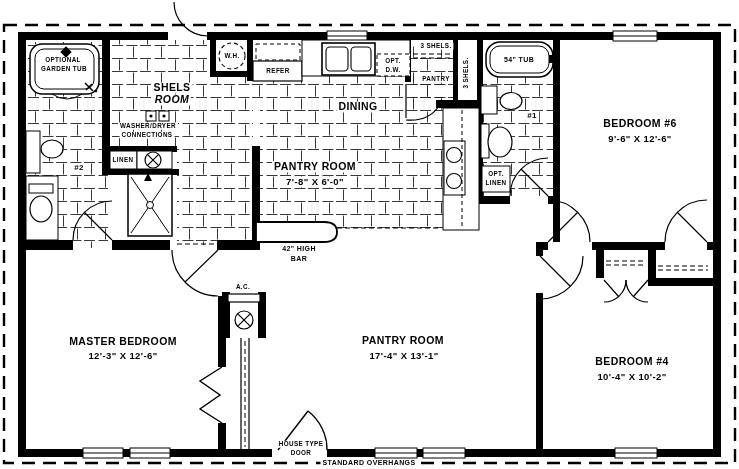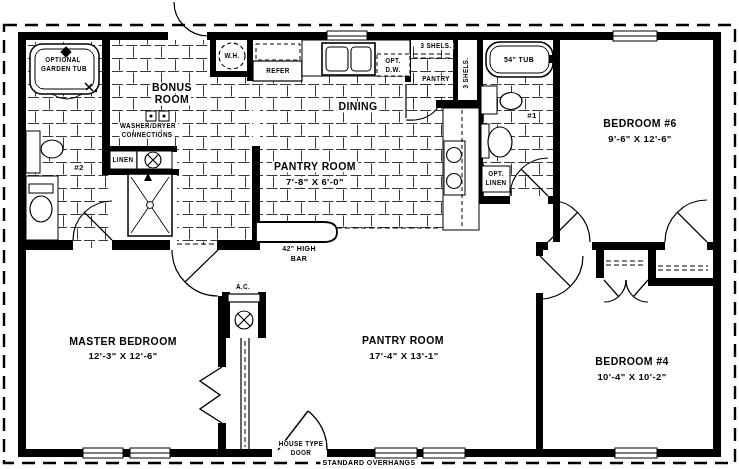--- a/index.html
+++ b/index.html
@@ -295,22 +295,22 @@
         </g>
     <g>
           <path d="M308 411 A49 49 0 0 1 327 450 M278 450 L308 411" stroke-width="1.4"></path>
         </g>
   </g>
 </svg>
 
 <div class="lbl tiny" style="left:63px;top:60px;">OPTIONAL</div>
 <div class="lbl tiny" style="left:64px;top:69px;">GARDEN TUB</div>
 
-<div class="lbl big wbg" style="left:172px;top:88px;">BONUS</div>
-<div class="lbl big wbg" style="left:172px;top:100px;">ROOM</div>
+<div class="lbl big wbg" style="left:172px;top:88px;">SHELS</div>
+<div class="lbl big wbg" style="left:172px;top:100px;font-style:italic;">ROOM</div>
 
 <div class="lbl tiny" style="left:232px;top:56px;">W.H.</div>
 
 <div class="lbl tiny wbg" style="left:148px;top:126px;">WASHER/DRYER</div>
 <div class="lbl tiny wbg" style="left:147px;top:135px;">CONNECTIONS</div>
 
 <div class="lbl tiny" style="left:123px;top:160px;">LINEN</div>
 <div class="lbl md wbg" style="left:79px;top:168px;">#2</div>
 
 <div class="lbl tiny" style="left:278px;top:71px;">REFER</div>

